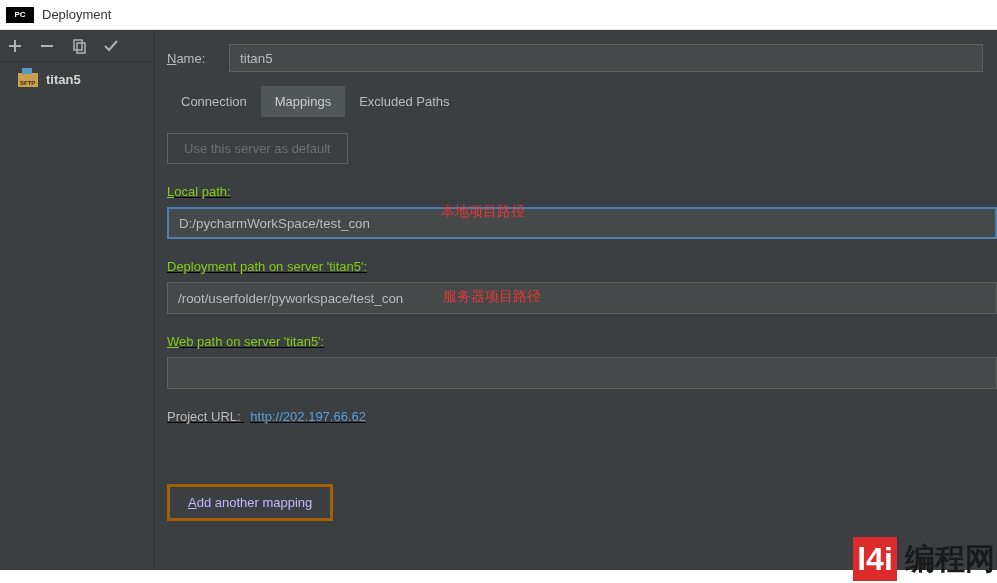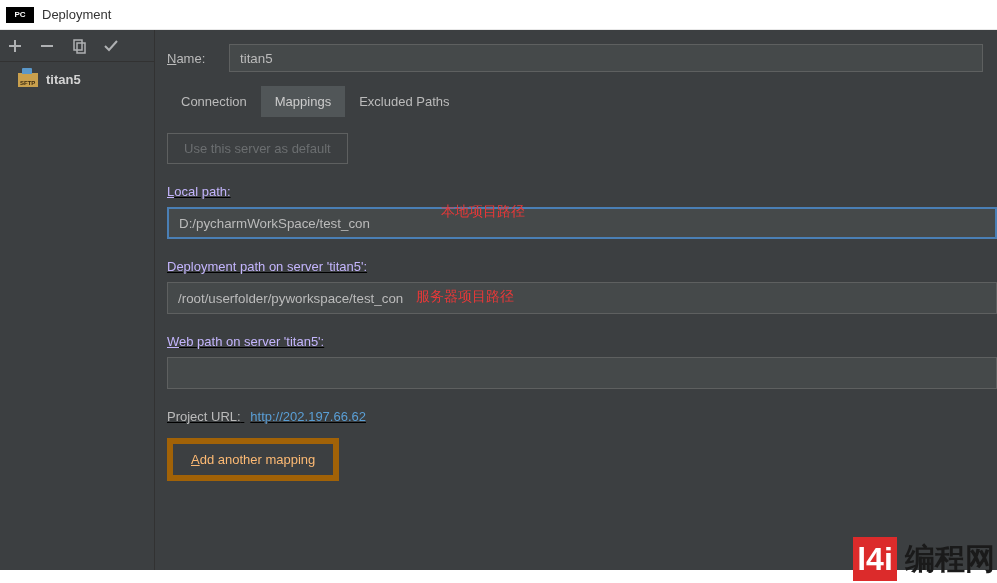--- a/index.html
+++ b/index.html
@@ -128,21 +128,21 @@
     .default-btn {
       background: #3c3f41;
       border: 1px solid #5e6060;
       color: #6b6e70;
       padding: 7px 16px;
       cursor: default;
       margin-bottom: 20px;
       display: inline-block;
     }
     .field-label {
-      color: #c4b5fd;
+      color: #84cc16;
       margin-bottom: 8px;
     }
     .field-label .ul { text-decoration: underline; }
     .text-input {
       width: 100%;
       background: #45494a;
       border: 1px solid #5e6060;
       color: #bbb;
       height: 32px;
       padding: 0 10px;
@@ -151,25 +151,26 @@
     }
     .text-input.focused { border: 2px solid #4a7fb5; }
     .text-input.readonly { background: #45494a; color: #8a8c8e; }
     .url-row {
       color: #bbb;
       margin-bottom: 14px;
     }
     .url-row .link { color: #5a9fd6; cursor: pointer; margin-left: 6px; }
     .add-btn {
       background: #3c3f41;
-      border: 6px solid #a16207;
-      color: #fdba74;
+      border: 3px solid #a16207;
+      color: #c4b5fd;
       padding: 8px 18px;
       cursor: pointer;
       display: inline-block;
+      margin-top: 46px;
     }
     .add-btn .ul { text-decoration: underline; }
     .annotation {
       position: absolute;
       color: #e83838;
       font-size: 14px;
       font-family: "Microsoft YaHei", sans-serif;
       pointer-events: none;
     }
     .watermark {
@@ -250,21 +251,21 @@
     <div class="content">
       <div class="default-btn">Use this server as default</div>
 
       <div class="field-label"><span class="ul">L</span><span>ocal path:</span></div>
       <div class="annotation" style="top:86px; left:286px;">本地项目路径</div>
       <input class="text-input focused" value="D:/pycharmWorkSpace/test_con" style="">
 
       <div class="field-label">Deployment path on server 'titan5':</div>
       <div style="position:relative;">
         <input class="text-input" value="/root/userfolder/pyworkspace/test_con" style="">
-        <div class="annotation" style="top:6px; left:249px;">服务器项目路径</div>
+        <div class="annotation" style="top:6px; left:276px;">服务器项目路径</div>
       </div>
 
       <div class="field-label"><span class="ul">W</span><span>eb path on server 'titan5':</span></div>
       <input class="text-input readonly" value="" style="">
 
       <div class="url-row">
         <span>Project URL:</span>
         <span class="link">http://202.197.66.62</span>
       </div>
 

